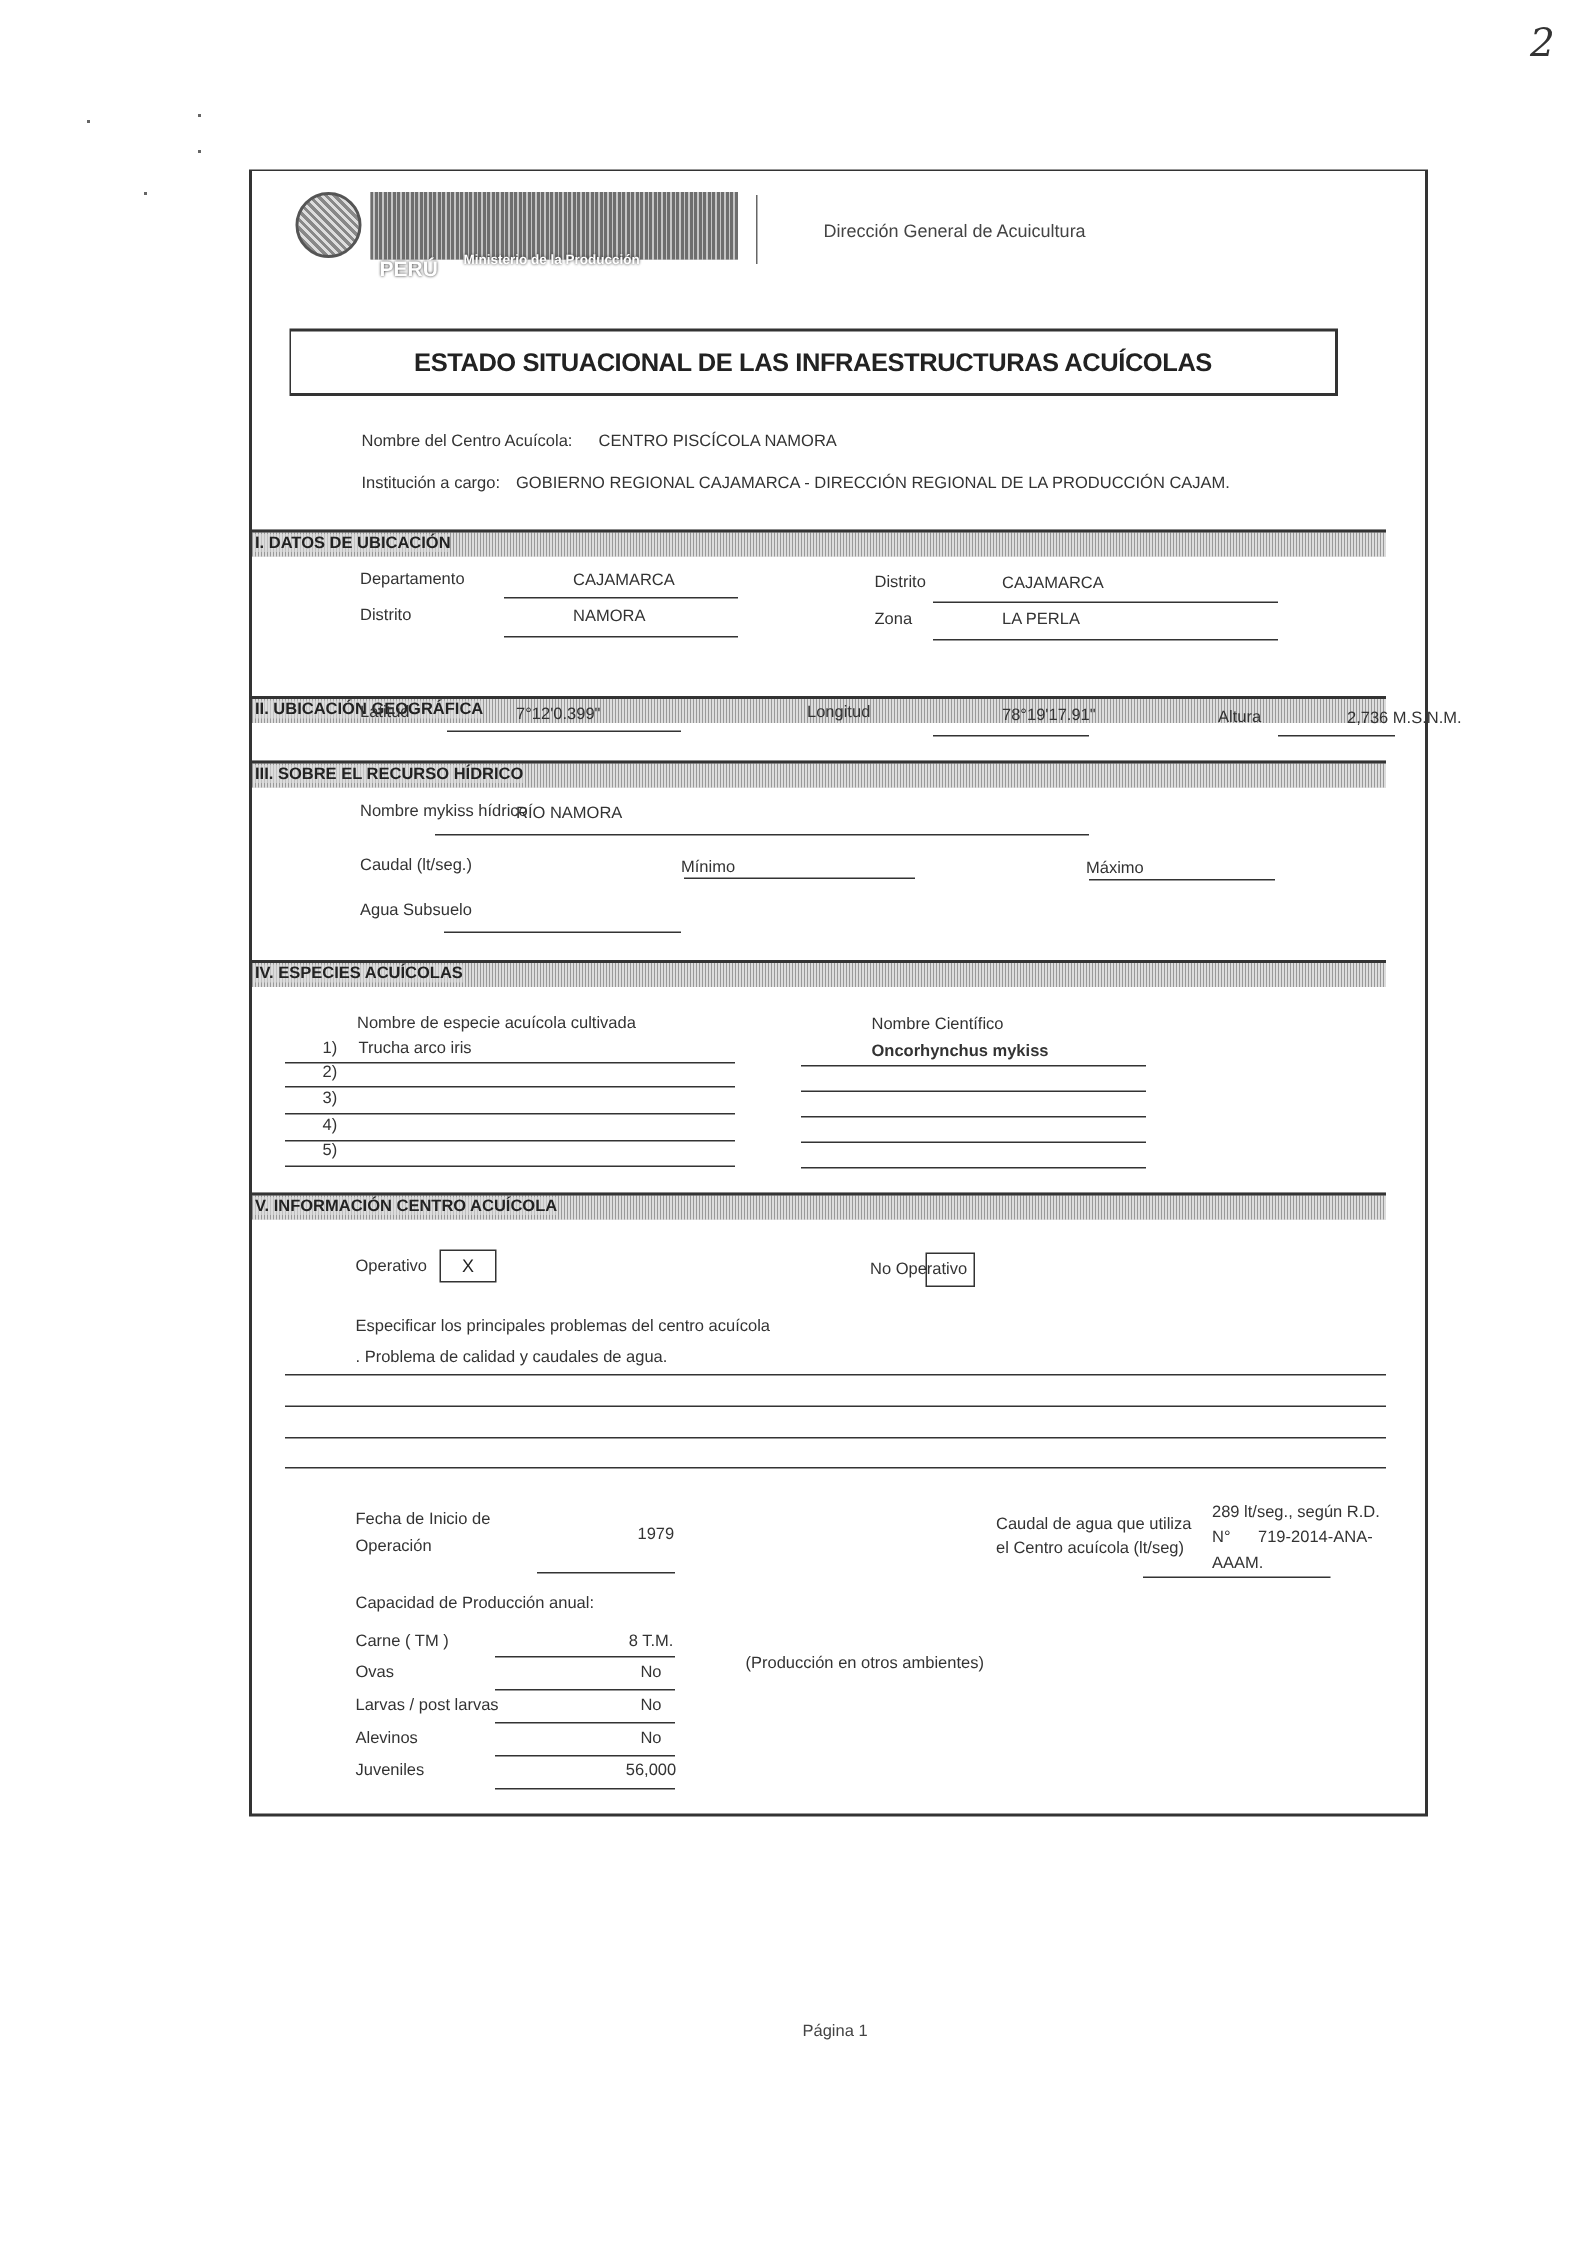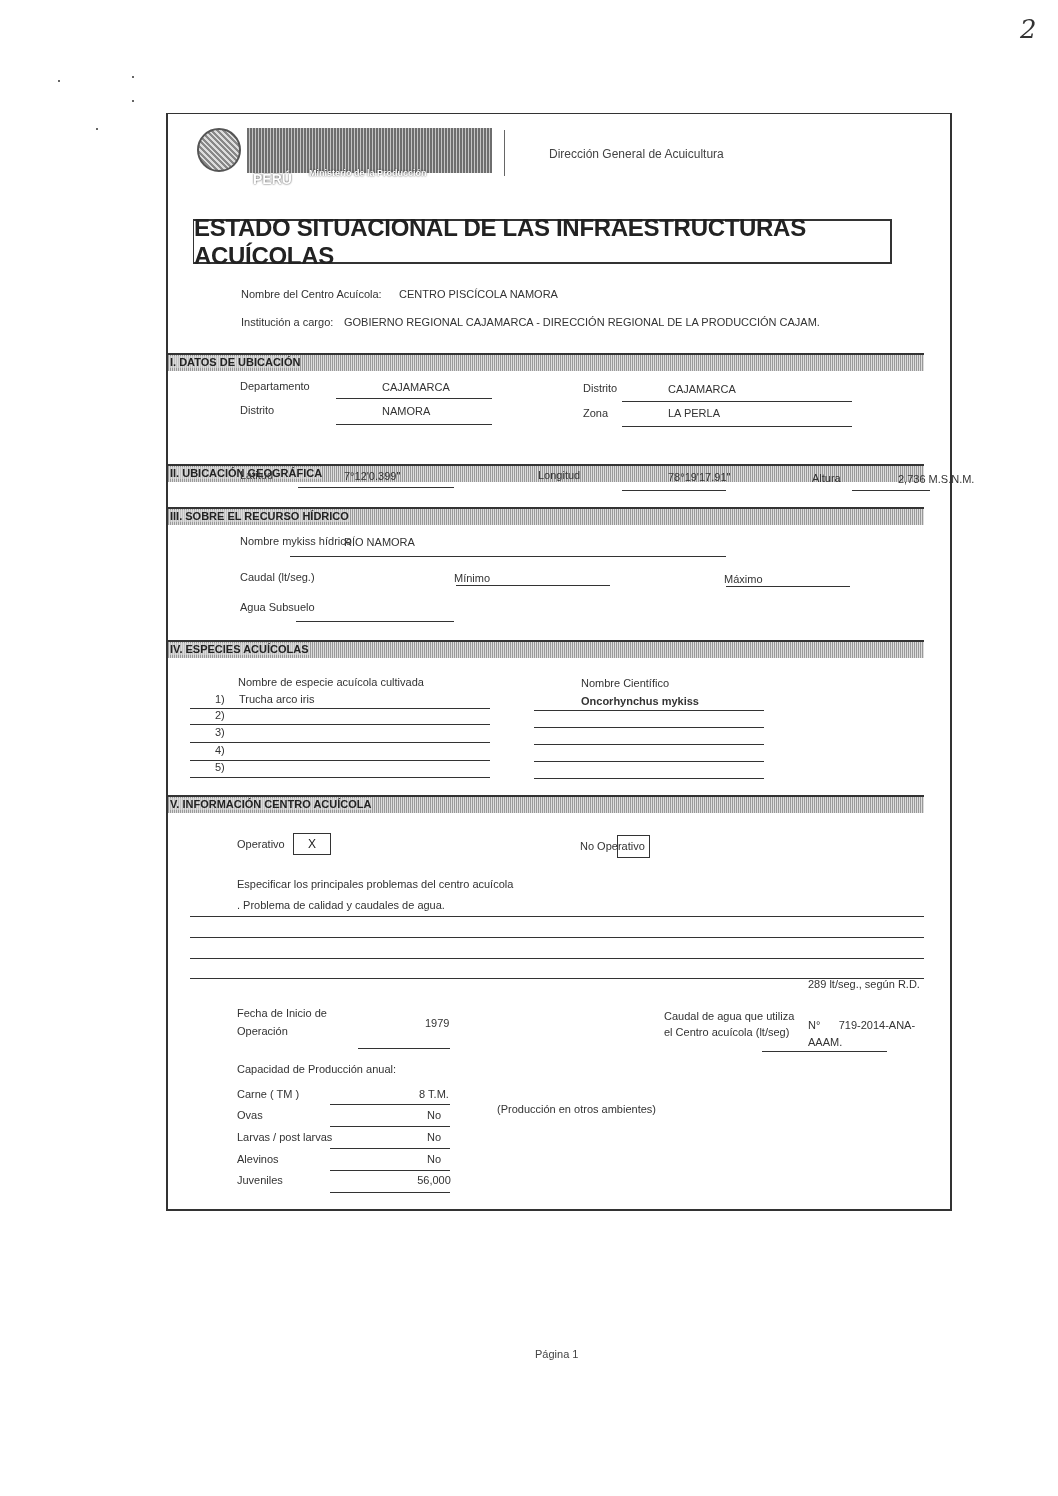--- a/index.html
+++ b/index.html
@@ -6,21 +6,21 @@
     body { width: 1058px; height: 1496px; position: relative; font-family: "Liberation Sans", sans-serif; color: #222; overflow: hidden; }
     .abs { position: absolute; }
     .page-num-hand { left: 1020px; top: 14px; font-family: "DejaVu Serif", serif; font-size: 26px; color: #333; font-style: italic; }
     .frame { left: 166px; top: 113px; width: 786px; height: 1098px; border: 2px solid #333; border-top-width: 1px; box-sizing: border-box; }
     .logo { left: 197px; top: 128px; width: 40px; height: 40px; border-radius: 50%; border: 2px solid #555; background: repeating-linear-gradient(45deg,#888 0 2px,#ddd 2px 4px); }
     .logo-band { left: 247px; top: 128px; width: 245px; height: 45px; background: repeating-linear-gradient(90deg,#555 0 2px,#bbb 2px 3px), #999; opacity: .85; }
     .logo-band span { position: absolute; color: #fff; font-size: 14px; font-weight: bold; top: 11px; text-shadow: 0 0 2px #000; margin-top: 32px; }
     .vsep { left: 504px; top: 130px; width: 1px; height: 46px; background: #666; }
     .direction { left: 549px; top: 147px; font-size: 12px; color: #444; }
     .title-box { left: 193px; top: 219px; width: 699px; height: 45px; border: 2px solid #333; border-left-width: 1px; box-sizing: border-box; display: flex; align-items: center; justify-content: center; }
-    .title { font-size: 24px; font-weight: bold; color: #222; letter-spacing: -0.3px; }
+    .title { font-size: 17px; font-weight: bold; color: #222; letter-spacing: -0.3px; }
     .t11 { font-size: 11px; color: #333; margin-left: 44px; }
     .section-bar { left: 168px; width: 756px; height: 18px; background: repeating-linear-gradient(90deg,#999 0 1px,#ddd 1px 2px), #ccc; border-top: 2px solid #333; box-sizing: border-box; }
     .section-bar span { position: absolute; left: 2px; top: 1px; font-size: 11px; font-weight: bold; color: #222; background: rgba(220,220,220,.6); }
     .uline { height: 1px; background: #333; }
     .box { border: 1px solid #333; box-sizing: border-box; text-align: center; font-size: 12px; line-height: 20px; }
     .footer { left: 535px; top: 1348px; font-size: 11px; color: #444; }
     .speck { width: 2px; height: 2px; background: #666; }
   </style>
 </head>
 <body>
@@ -137,21 +137,21 @@
 <div class="abs uline" style="left:190px;top:958px;width:734px"></div>
 <div class="abs uline" style="left:190px;top:978px;width:734px"></div>
 
 <div class="abs t11" style="left:193px;top:1007px">Fecha de Inicio de</div>
 <div class="abs t11" style="left:193px;top:1025px">Operación</div>
 <div class="abs t11" style="left:381px;top:1017px">1979</div>
 <div class="abs uline" style="left:358px;top:1048px;width:92px"></div>
 
 <div class="abs t11" style="left:620px;top:1010px">Caudal de agua que utiliza</div>
 <div class="abs t11" style="left:620px;top:1026px">el Centro acuícola (lt/seg)</div>
-<div class="abs t11" style="left:764px;top:978px">289 lt/seg., según R.D.</div>
+<div class="abs t11" style="left:764px;top:1002px">289 lt/seg., según R.D.</div>
 <div class="abs t11" style="left:764px;top:1019px;white-space:pre">N°      719-2014-ANA-</div>
 <div class="abs t11" style="left:764px;top:1036px">AAAM.</div>
 <div class="abs uline" style="left:762px;top:1051px;width:125px"></div>
 
 <div class="abs t11" style="left:193px;top:1063px">Capacidad de Producción anual:</div>
 
 <div class="abs t11" style="left:193px;top:1088px">Carne ( TM )</div>
 <div class="abs t11" style="left:330px;top:1088px;width:120px;text-align:center">8 T.M.</div>
 <div class="abs uline" style="left:330px;top:1104px;width:120px"></div>
 

